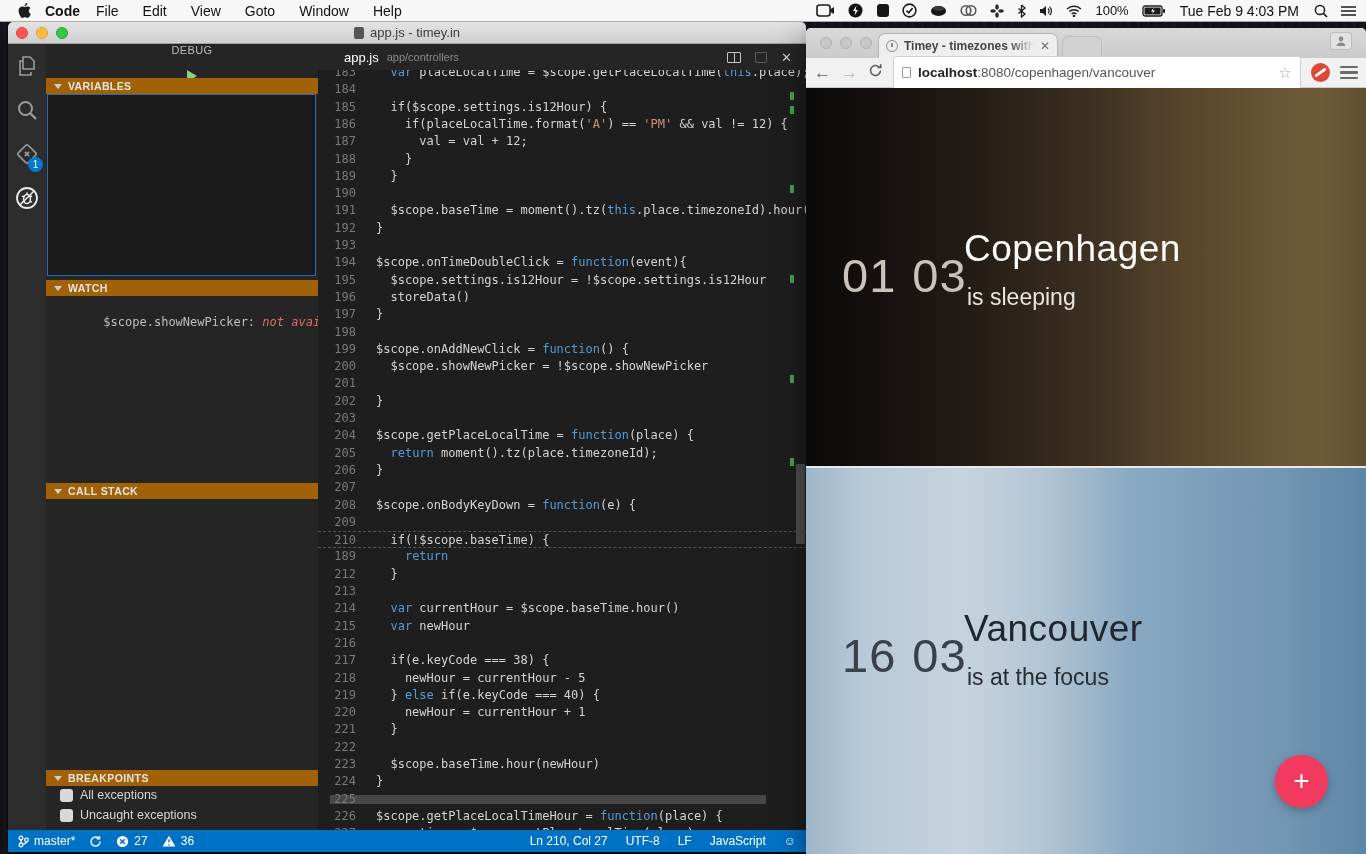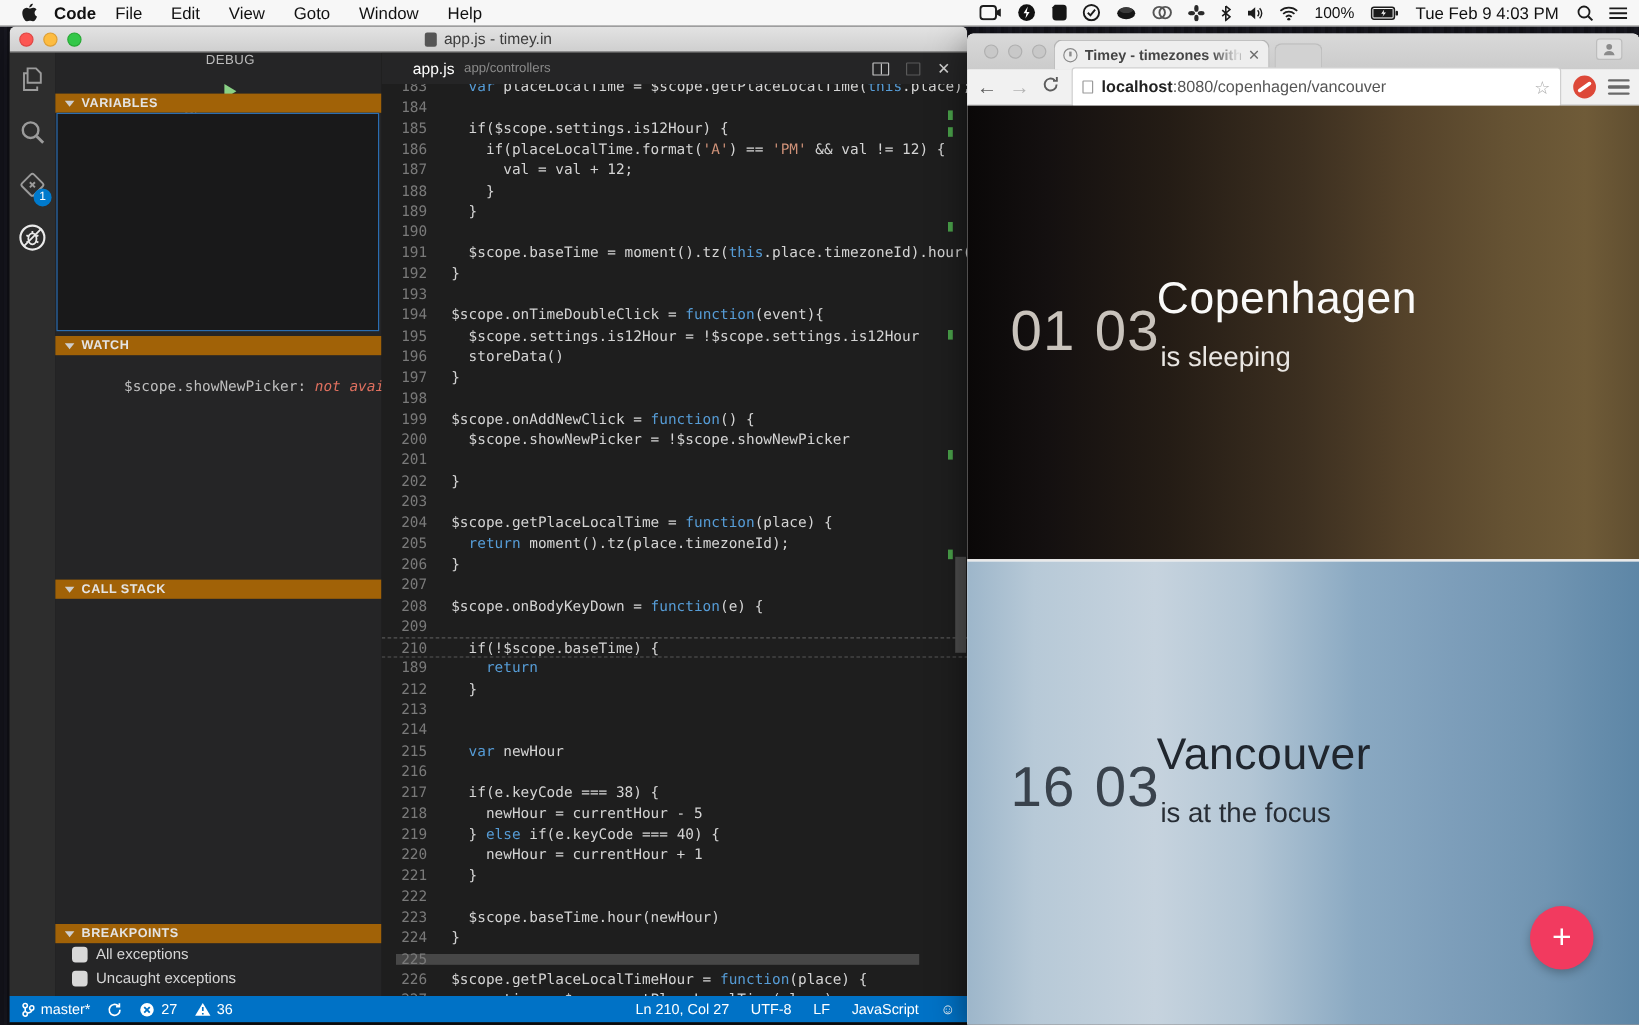--- a/index.html
+++ b/index.html
@@ -402,21 +402,21 @@
         <div class="code-row" style="top: 357.3px;"><span class="gut">204</span><span class="src"><span>$scope.getPlaceLocalTime = </span><span class="tok-k">function</span><span>(place) {</span></span></div>
         <div class="code-row" style="top: 374.6px;"><span class="gut">205</span><span class="src"><span>  </span><span class="tok-k">return</span><span> moment().tz(place.timezoneId);</span></span></div>
         <div class="code-row" style="top: 391.9px;"><span class="gut">206</span><span class="src"><span>}</span></span></div>
         <div class="code-row" style="top: 409.2px;"><span class="gut">207</span><span class="src"></span></div>
         <div class="code-row" style="top: 426.5px;"><span class="gut">208</span><span class="src"><span>$scope.onBodyKeyDown = </span><span class="tok-k">function</span><span>(e) {</span></span></div>
         <div class="code-row" style="top: 443.8px;"><span class="gut">209</span><span class="src"></span></div>
         <div class="code-row current" style="top: 461.1px;"><span class="gut">210</span><span class="src"><span>  if(!$scope.baseTime) {</span></span></div>
         <div class="code-row" style="top: 478.4px;"><span class="gut">189</span><span class="src"><span>    </span><span class="tok-k">return</span></span></div>
         <div class="code-row" style="top: 495.7px;"><span class="gut">212</span><span class="src"><span>  }</span></span></div>
         <div class="code-row" style="top: 513px;"><span class="gut">213</span><span class="src"></span></div>
-        <div class="code-row" style="top: 530.3px;"><span class="gut">214</span></div>
+        <div class="code-row" style="top: 530.3px;"><span class="gut">214</span><span class="src"><span>  </span><span class="tok-k">var</span><span> currentHour = $scope.baseTime.hour()</span></span></div>
         <div class="code-row" style="top: 547.6px;"><span class="gut">215</span><span class="src"><span>  </span><span class="tok-k">var</span><span> newHour</span></span></div>
         <div class="code-row" style="top: 564.9px;"><span class="gut">216</span><span class="src"></span></div>
         <div class="code-row" style="top: 582.2px;"><span class="gut">217</span><span class="src"><span>  if(e.keyCode === 38) {</span></span></div>
         <div class="code-row" style="top: 599.5px;"><span class="gut">218</span><span class="src"><span>    newHour = currentHour - 5</span></span></div>
         <div class="code-row" style="top: 616.8px;"><span class="gut">219</span><span class="src"><span>  } </span><span class="tok-k">else</span><span> if(e.keyCode === 40) {</span></span></div>
         <div class="code-row" style="top: 634.1px;"><span class="gut">220</span><span class="src"><span>    newHour = currentHour + 1</span></span></div>
         <div class="code-row" style="top: 651.4px;"><span class="gut">221</span><span class="src"><span>  }</span></span></div>
         <div class="code-row" style="top: 668.7px;"><span class="gut">222</span><span class="src"></span></div>
         <div class="code-row" style="top: 686px;"><span class="gut">223</span><span class="src"><span>  $scope.baseTime.hour(newHour)</span></span></div>
         <div class="code-row" style="top: 703.3px;"><span class="gut">224</span><span class="src"><span>}</span></span></div>

